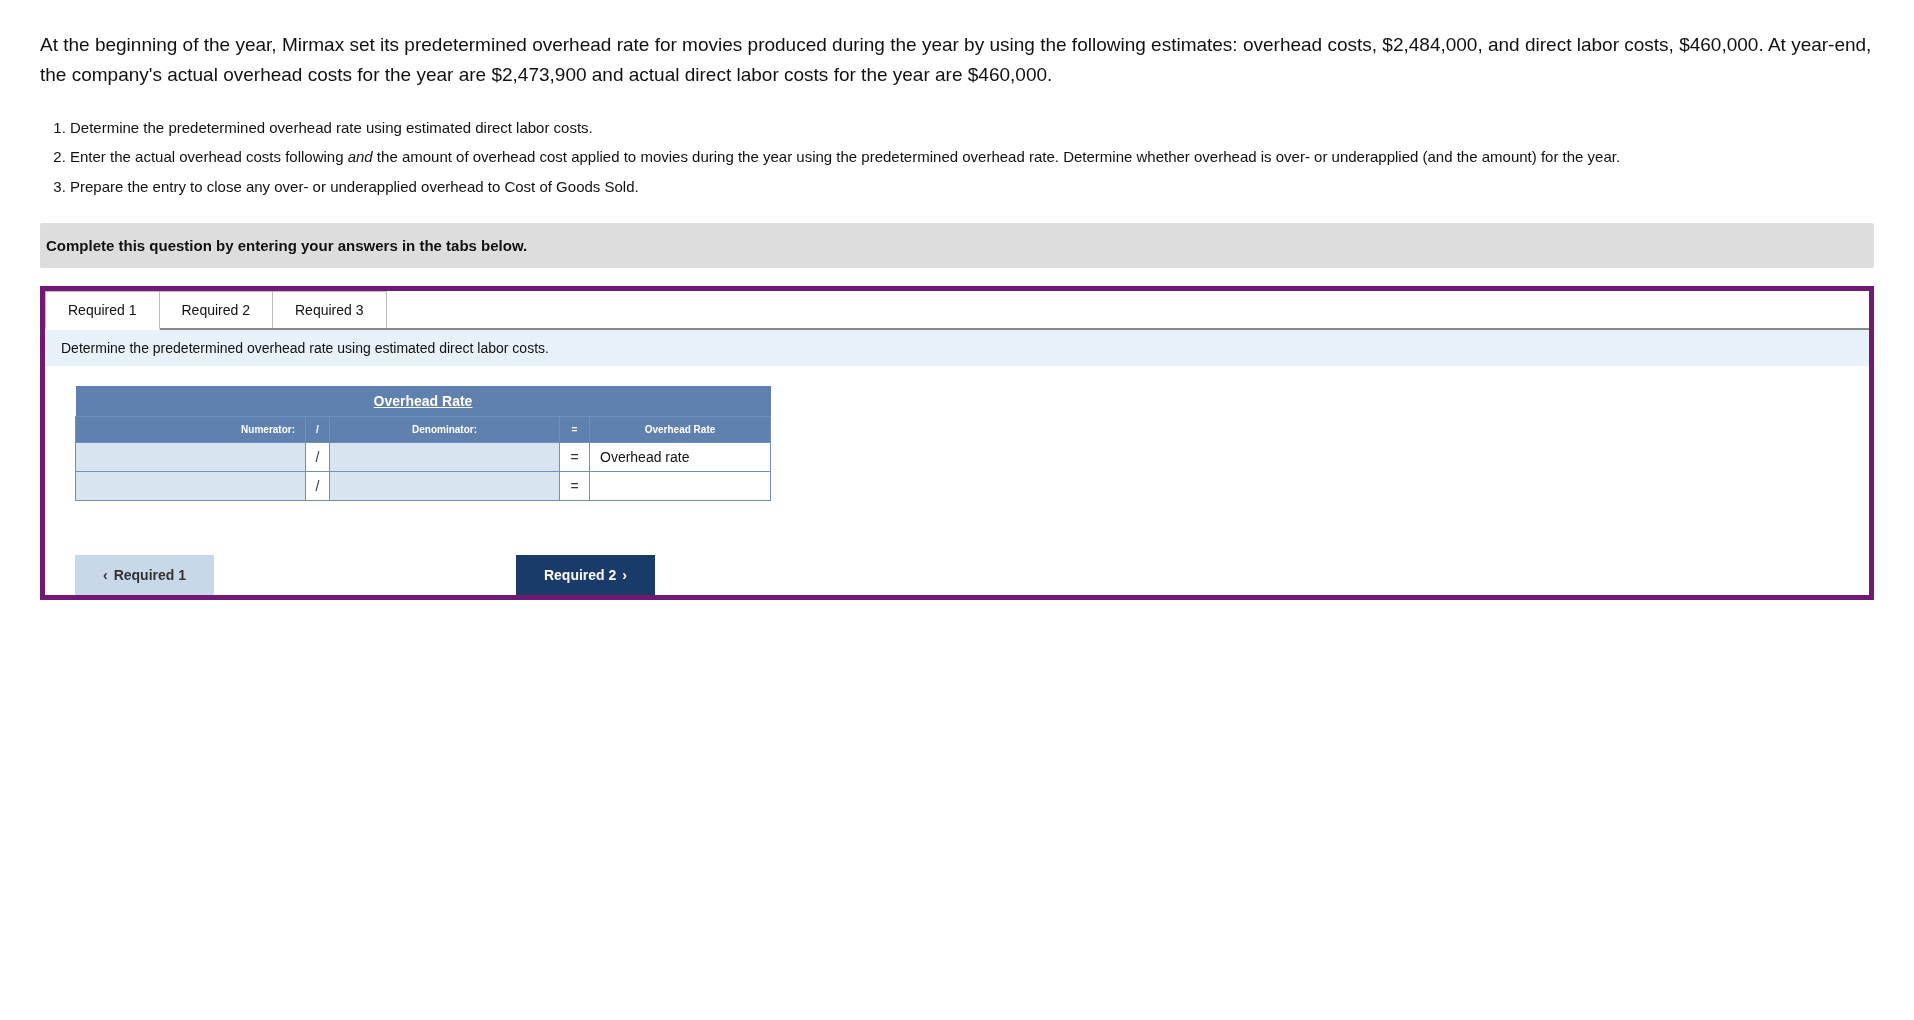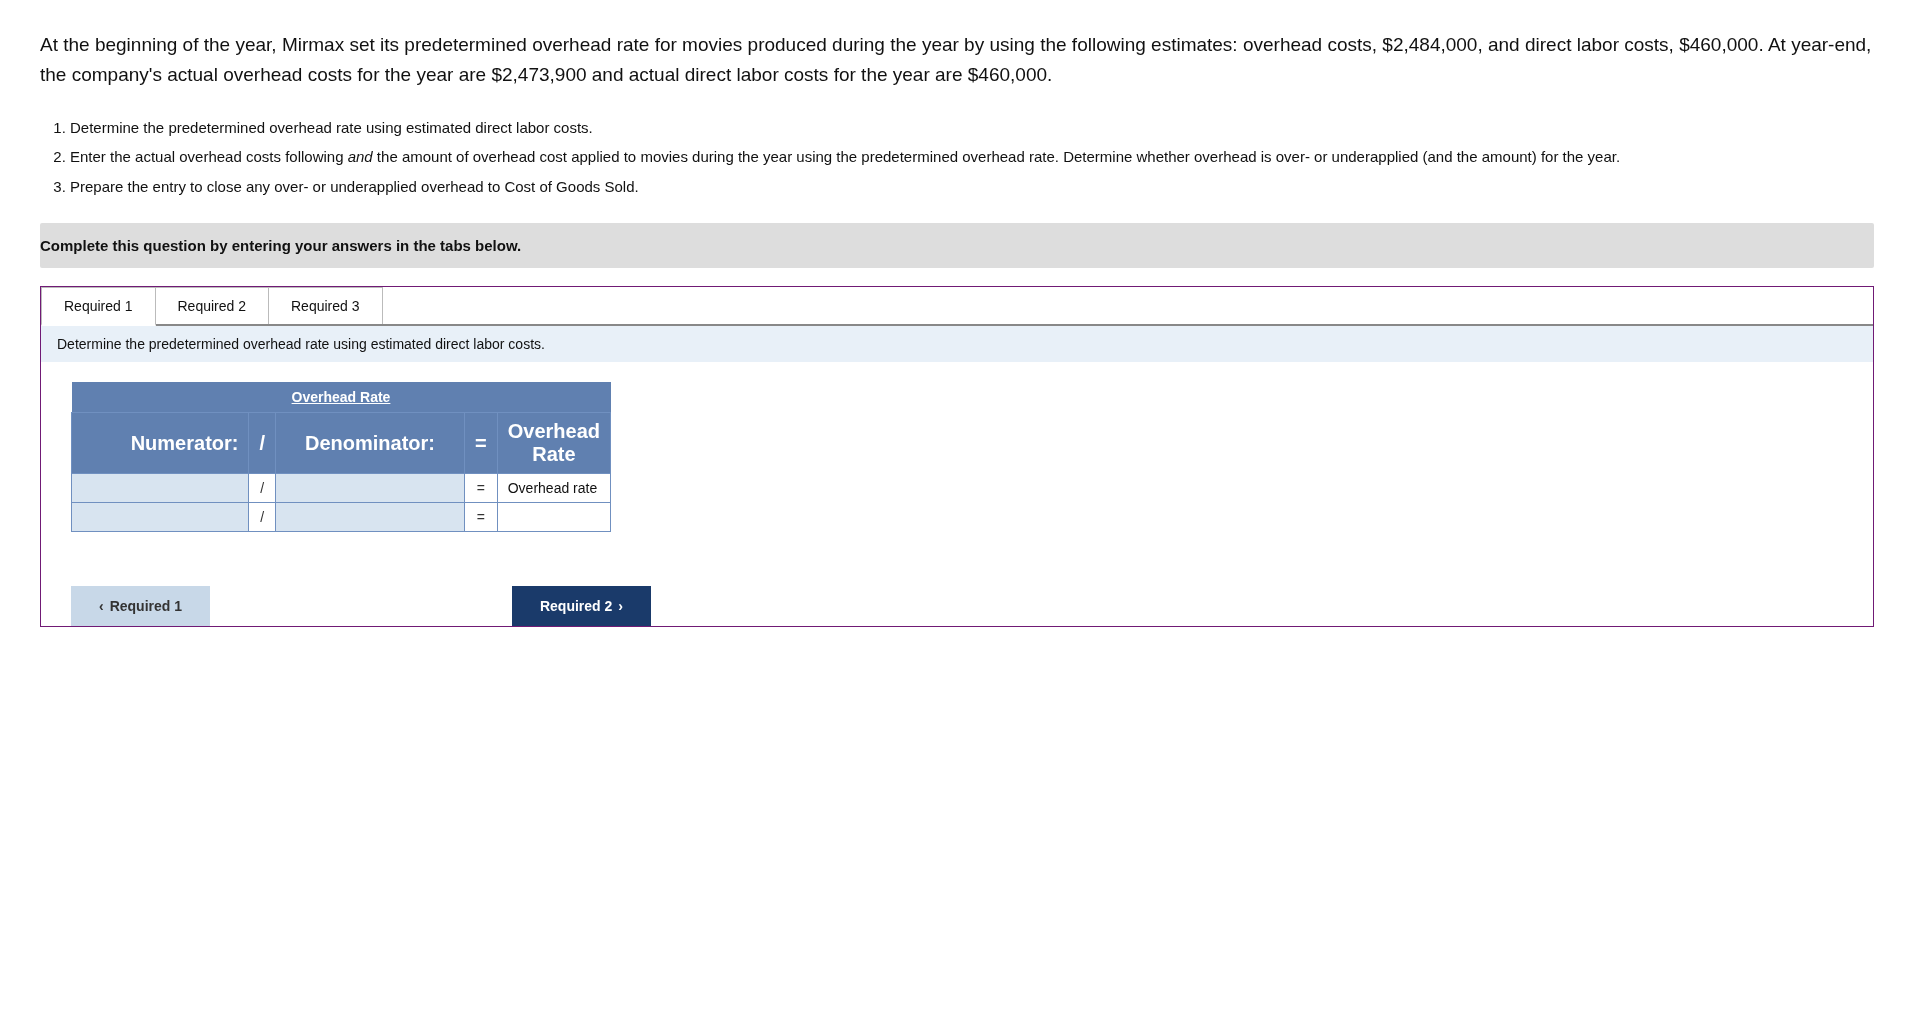--- a/index.html
+++ b/index.html
@@ -24,29 +24,29 @@
     }
     .numbered-list li {
       margin-bottom: 4px;
       font-size: 15px;
     }
     .numbered-list li em {
     }
 
     .instruction-bar {
       background: #ddd;
-      padding: 14px 0;
+      padding: 14px 6px;
       font-weight: bold;
       font-size: 15px;
       margin-bottom: 0;
       border-radius: 2px;
     }
 
     .tabs-container {
-      border: 1px solid #701a75;
+      border: 5px solid #701a75;
       margin-top: 18px;
     }
 
     .tabs-row {
       display: flex;
       border-bottom: 2px solid #888;
     }
 
     .tab {
       padding: 10px 22px;
@@ -77,38 +77,38 @@
       font-size: 14px;
       color: #111;
     }
 
     .overhead-table-wrapper {
       padding: 20px 30px 30px 30px;
     }
 
     .overhead-table {
       border-collapse: collapse;
-      width: 540px;
+      width: 696px;
     }
 
     .overhead-table .title-row td {
       background: #6080b0;
       color: #fff;
       text-align: center;
       padding: 7px 10px;
       font-weight: bold;
       font-size: 14px;
       text-decoration: underline;
     }
 
     .overhead-table .header-row td {
       background: #6080b0;
       color: #fff;
       font-weight: bold;
-      font-size: 20px;
+      font-size: 10px;
       padding: 7px 10px;
       text-align: center;
       border: 1px solid #7090c0;
     }
 
     .overhead-table .header-row td.numerator-cell {
       text-align: right;
     }
 
     .overhead-table .header-row td.denominator-cell {

